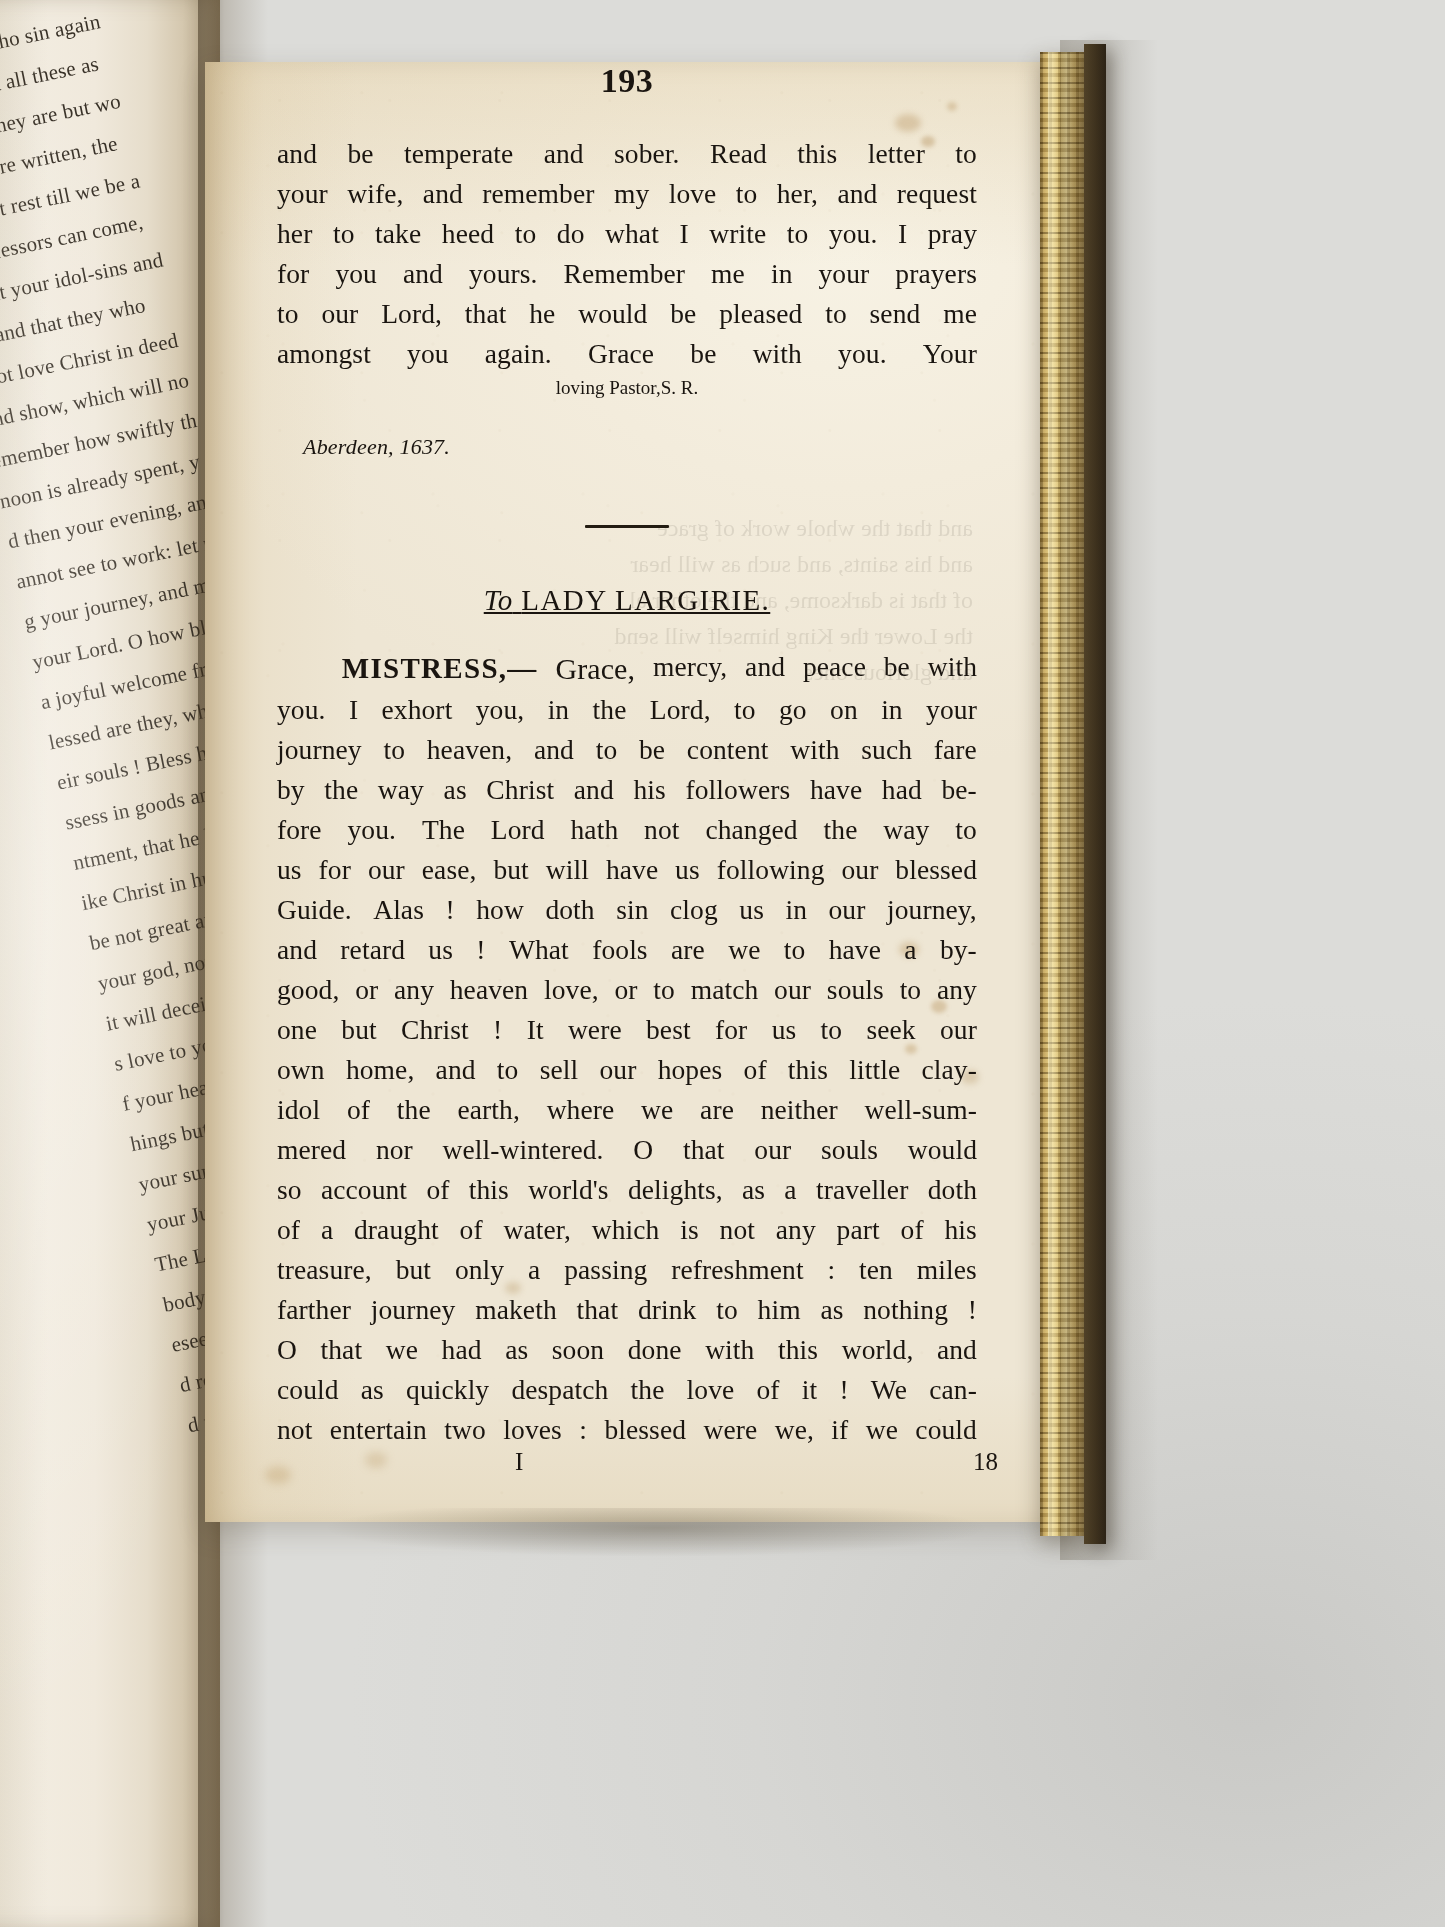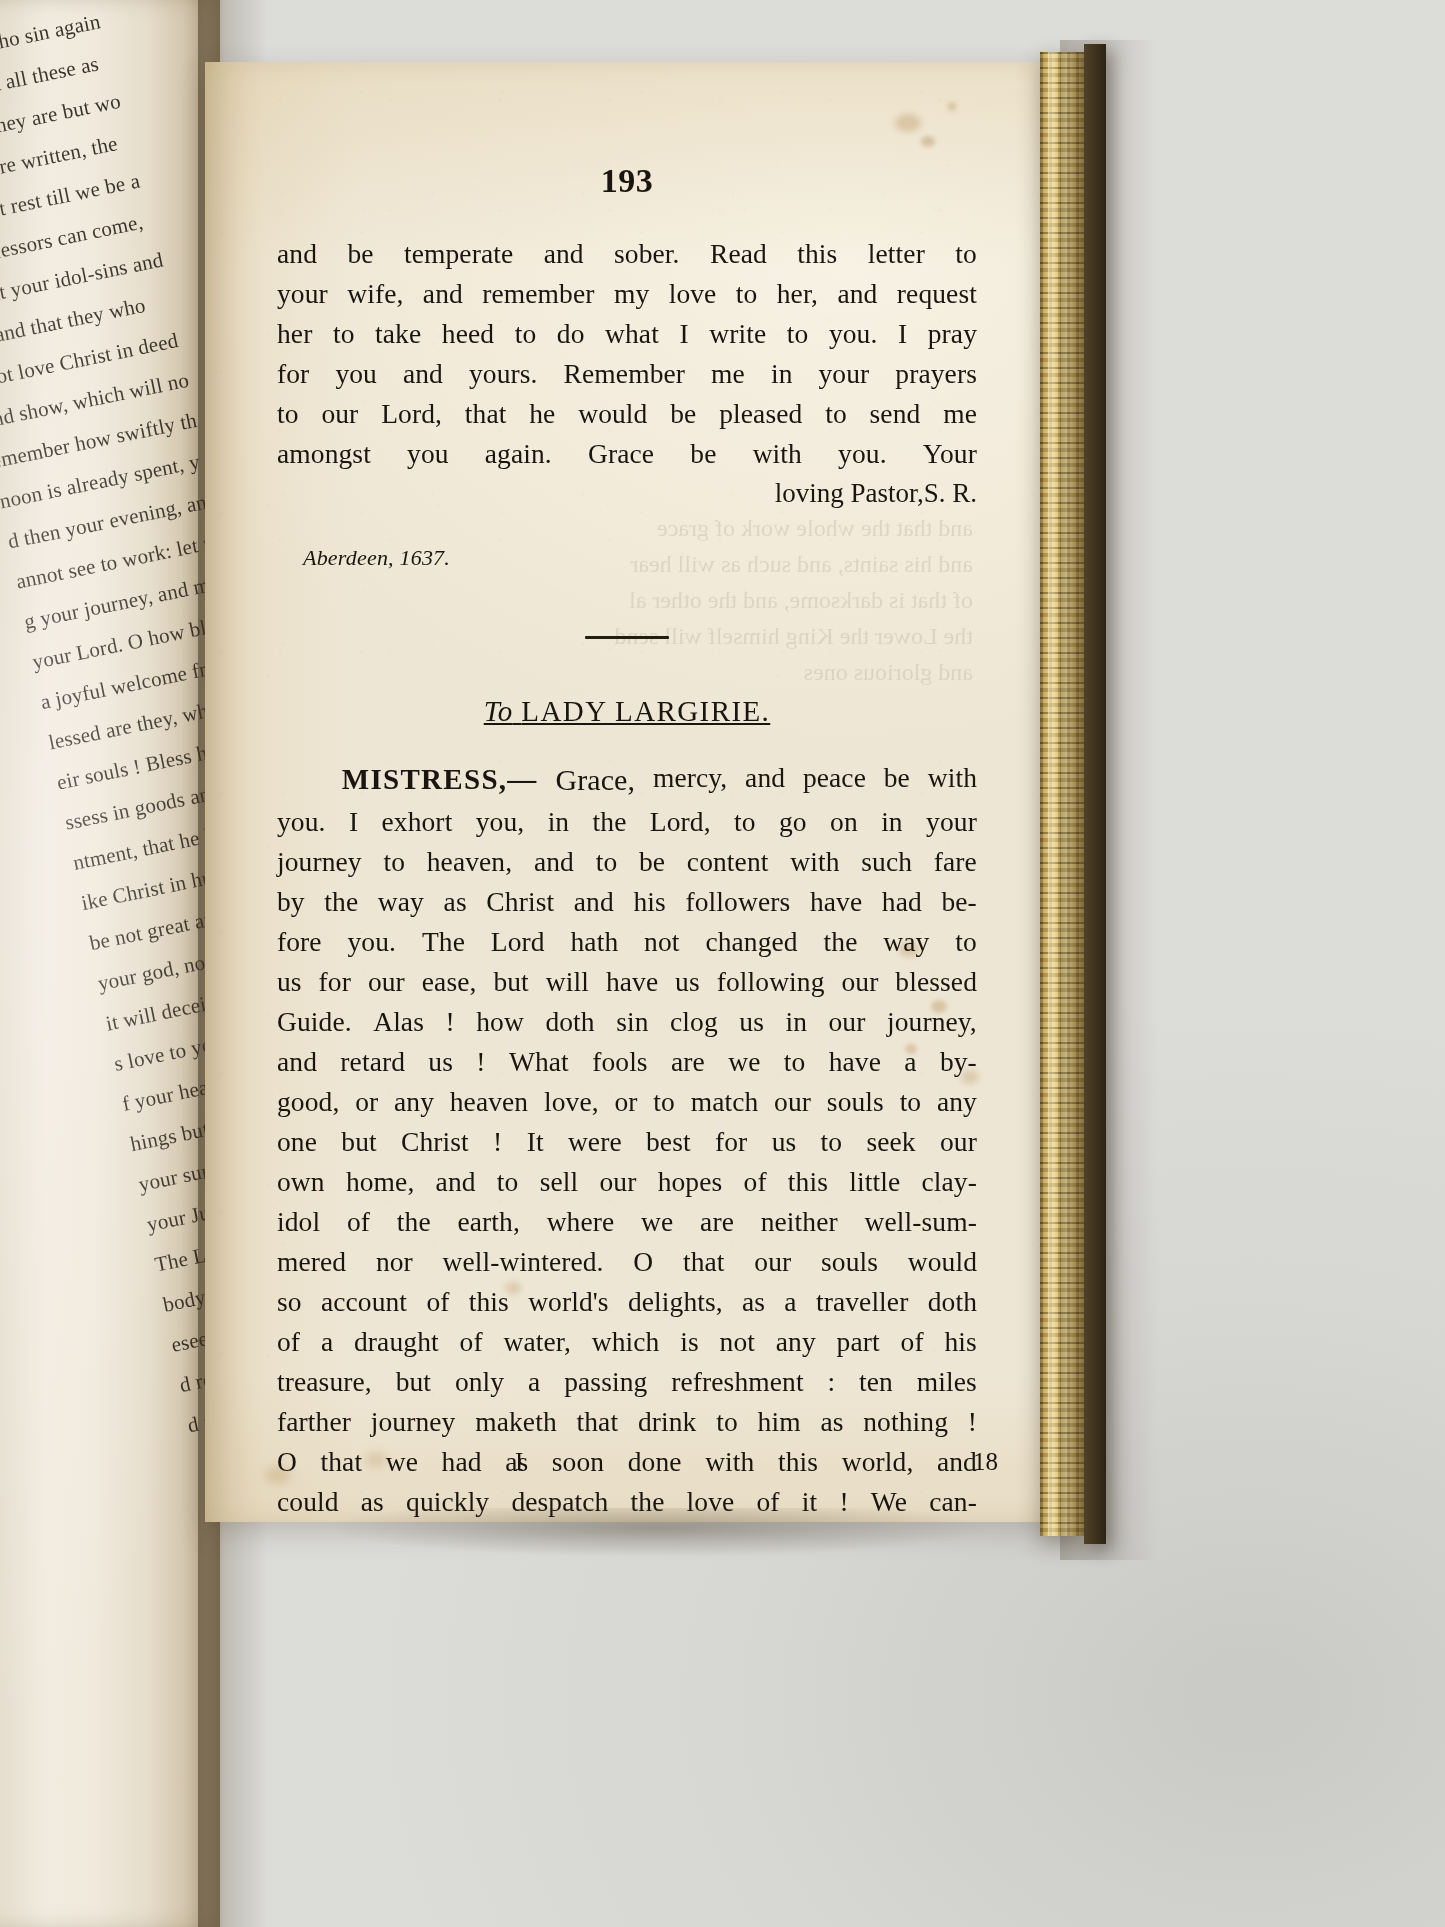--- a/index.html
+++ b/index.html
@@ -88,37 +88,36 @@
   
   .spot{position:absolute;border-radius:50%;pointer-events:none;}
 
   .text-block{
     position:absolute;left:72px;top:0;width:700px;
     color:#1a1510;
   }
 
   .folio{
     text-align:center;font-size:34px;font-weight:700;letter-spacing:.5px;
-    margin-top:100px;
   }
 
   .para{
     font-size:27.5px;
     line-height:1.455;
     text-align:justify;
     letter-spacing:.1px;
     word-spacing:.5px;
   }
   .para .ln{display:block;white-space:nowrap;}
   .para .ln.j{display:flex;justify-content:space-between;}
   .para .ln.j > span{white-space:pre;}
 
   .closing-line{
-    display:flex;justify-content:flex-end;align-items:baseline;
-    font-size:27px;line-height:1.455;font-family:Liberation Serif, serif;
+    display:flex;justify-content:center;align-items:baseline;
+    font-size:19px;line-height:1.455;font-family:Liberation Serif, serif;
   }
   .dateline{
     font-size:22px;margin-top:32px;margin-left:26px;letter-spacing:.2px;font-style:italic;
   }
 
   .rule-wrap{ text-align:center; margin-top:54px; }
   .rule{
     display:inline-block;width:84px;height:3px;background:#231c12;
     border-radius:1px;
   }

